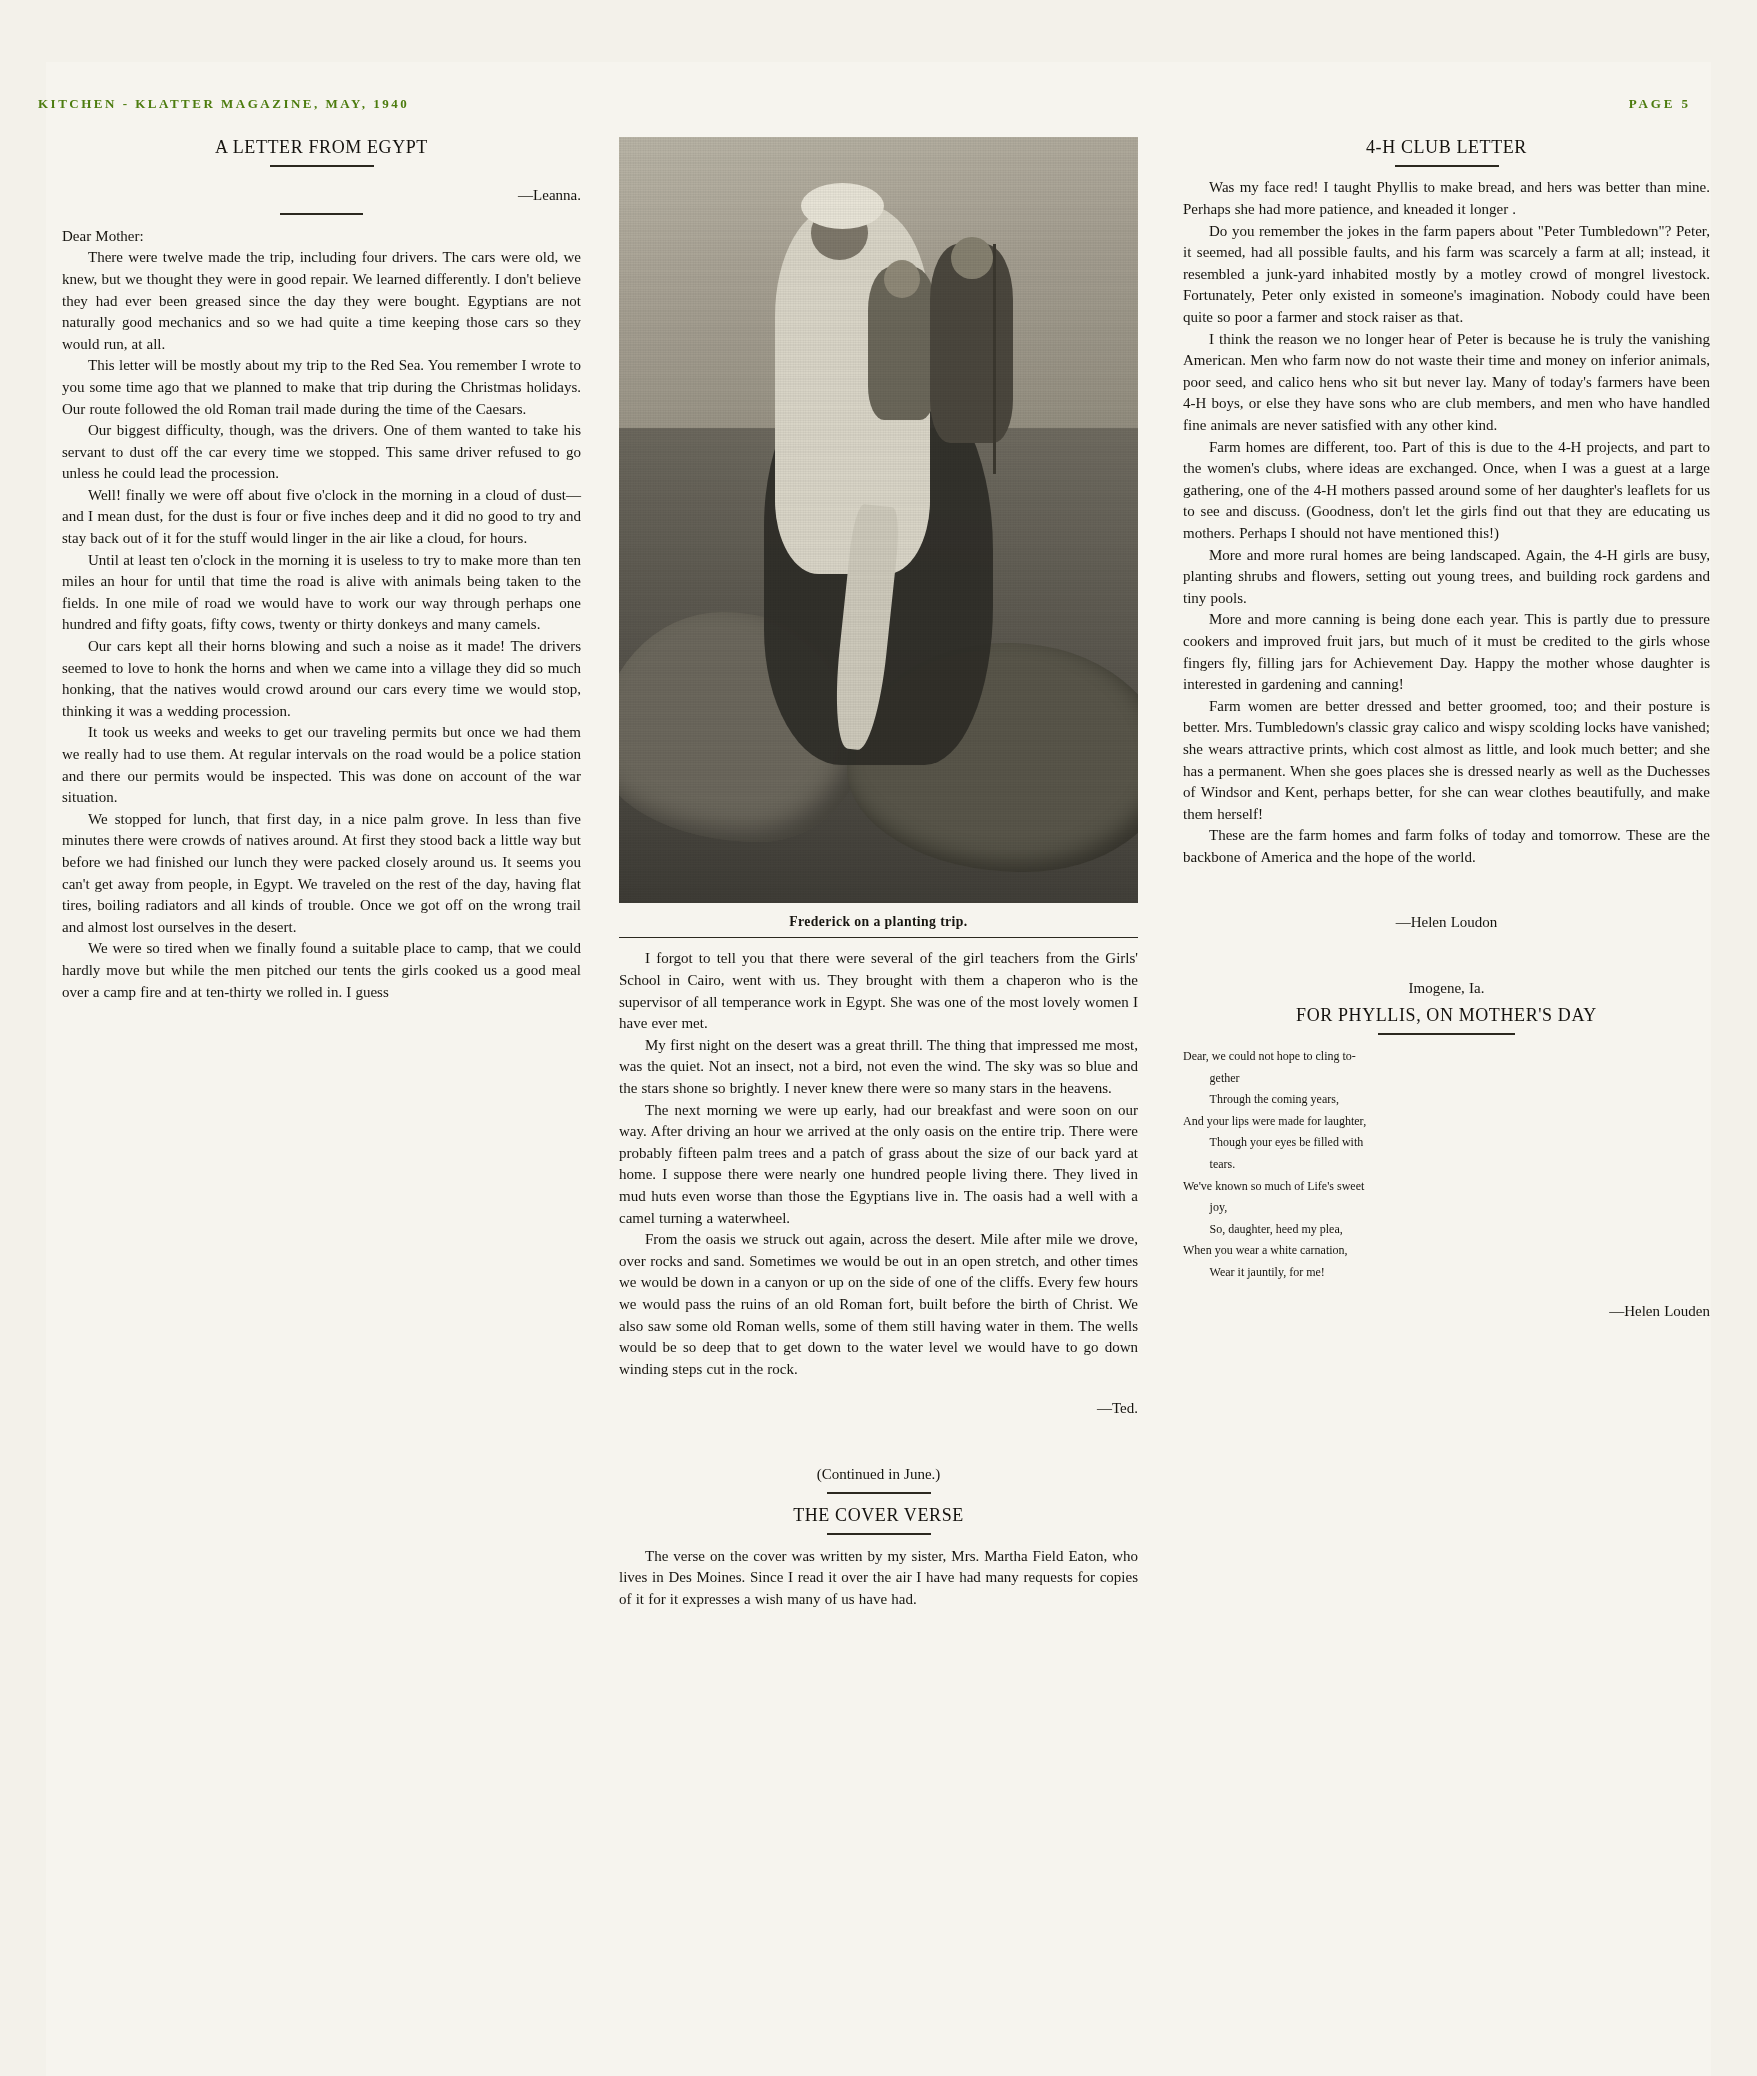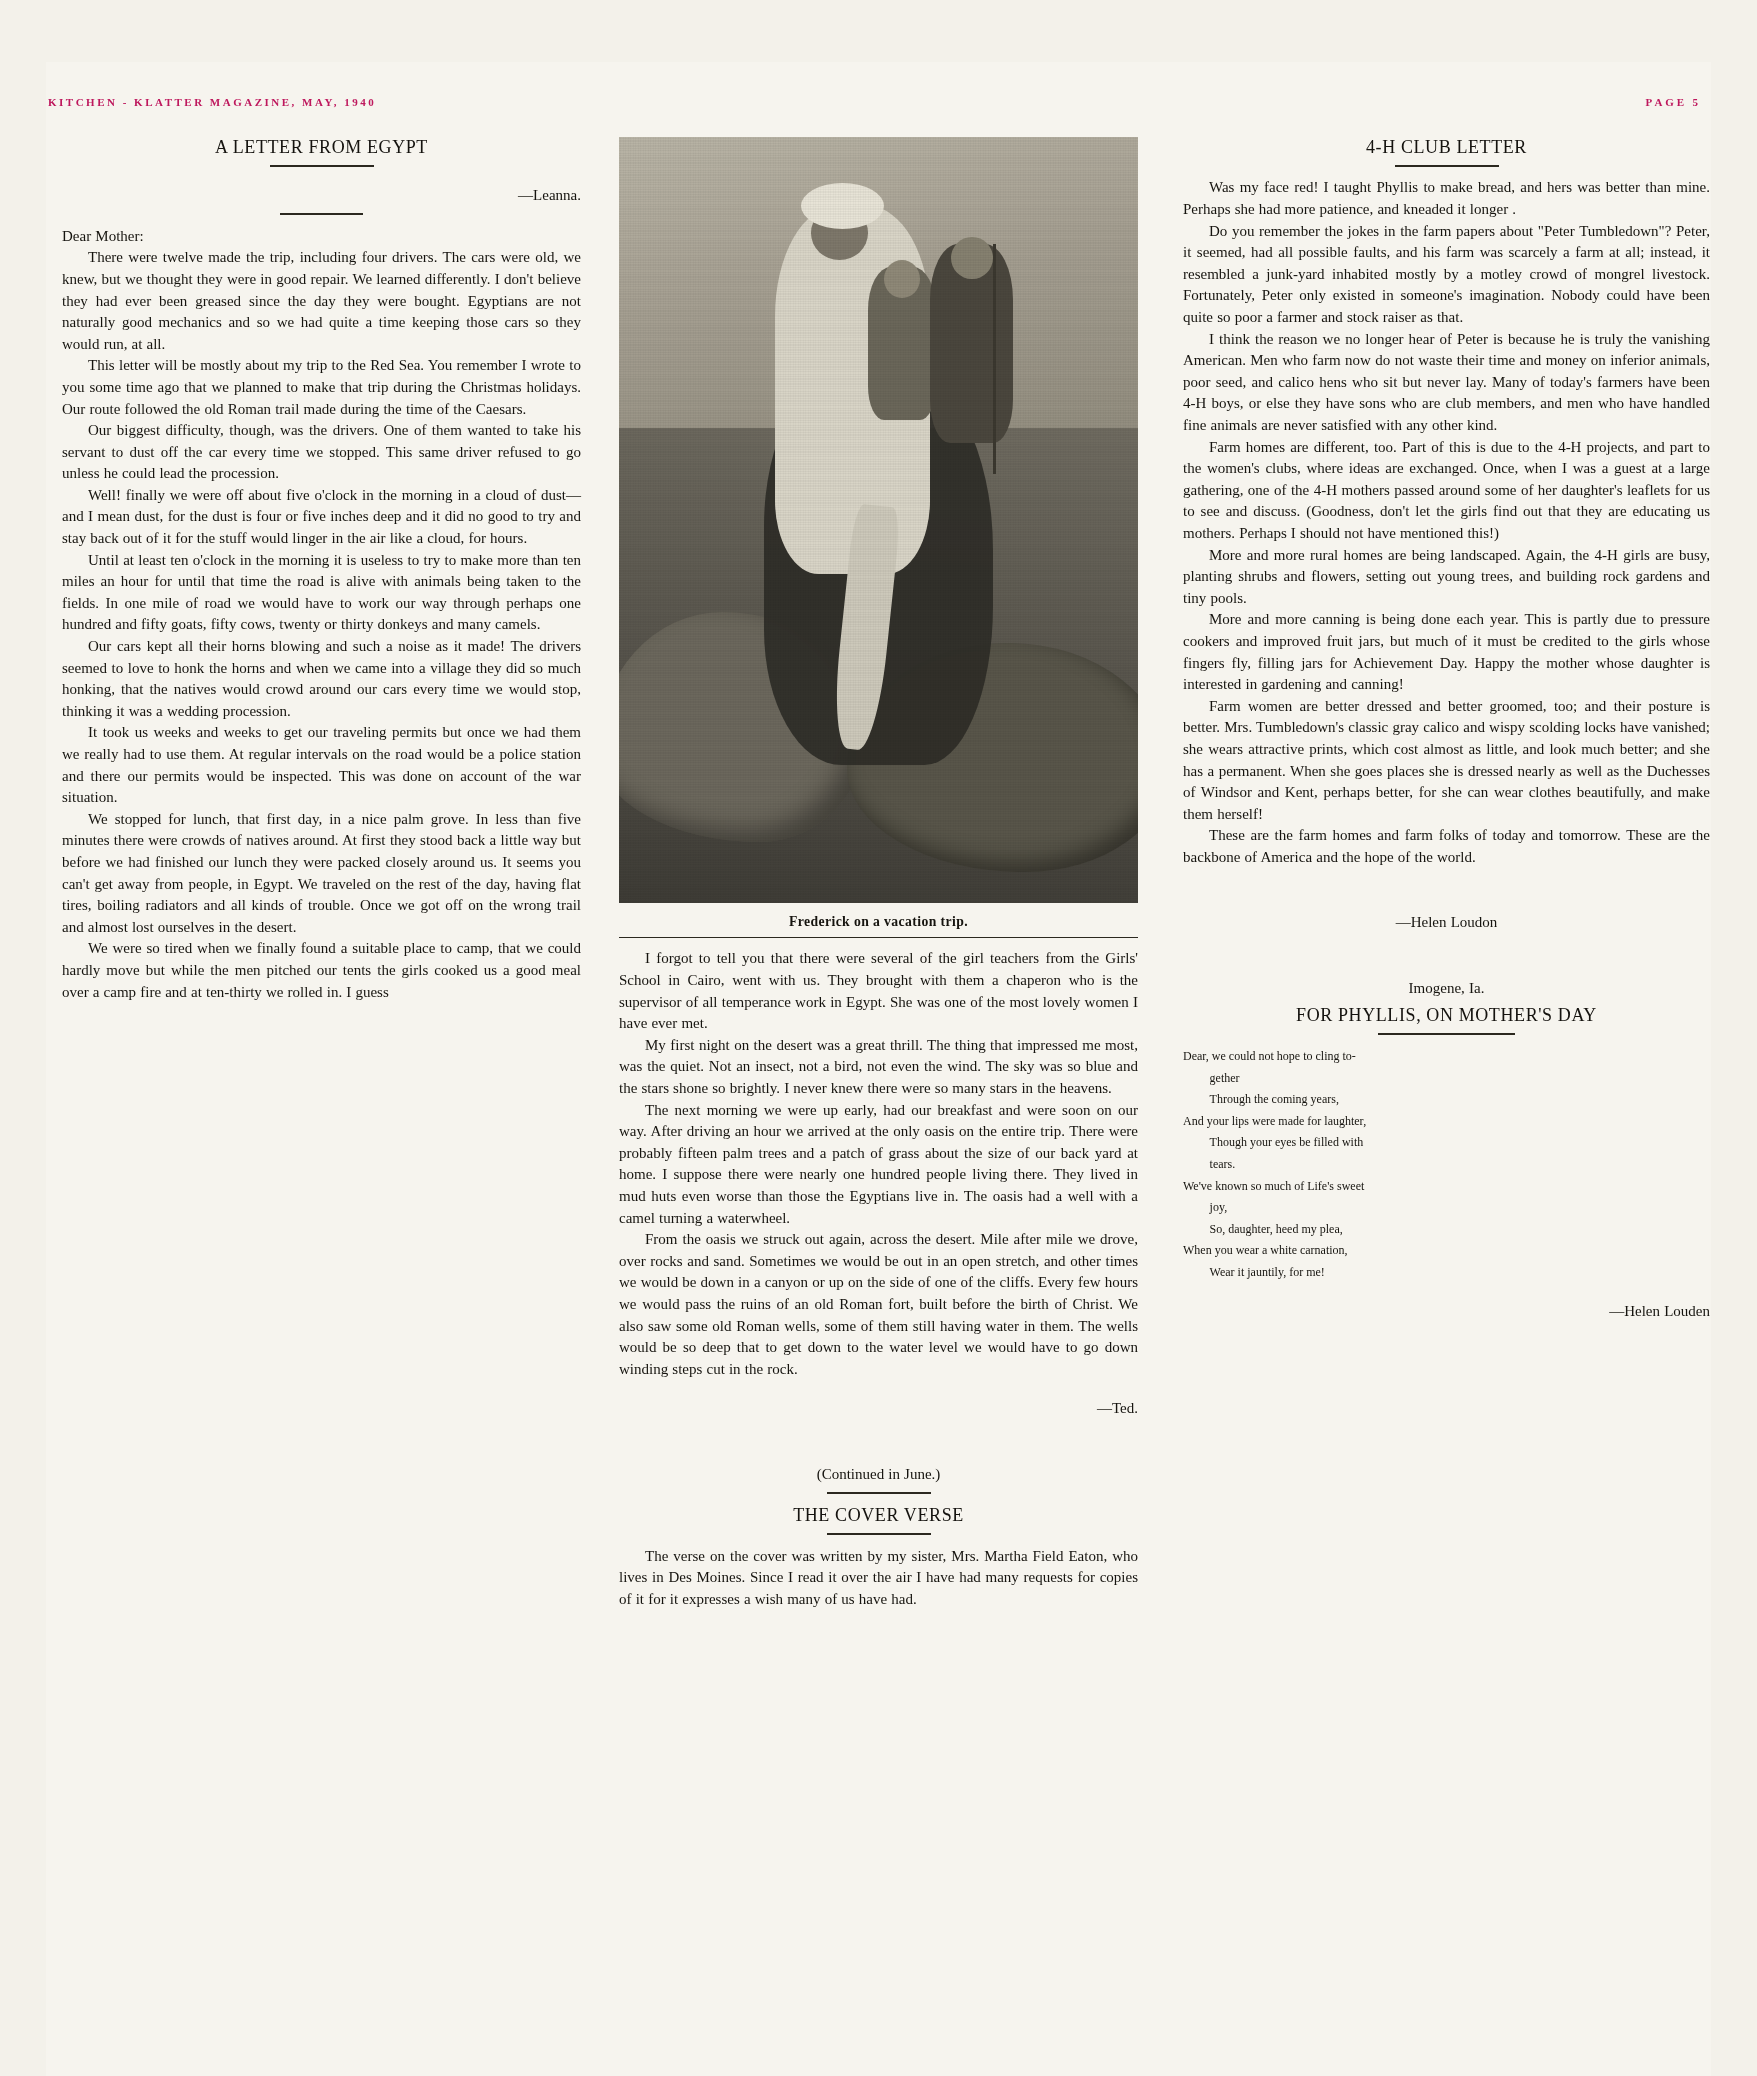--- a/index.html
+++ b/index.html
@@ -26,31 +26,31 @@
     position: absolute;
     left: 46px;
     top: 62px;
     width: 1665px;
     height: 2533px;
     background: #f6f4ee;
   }
   
   .runhead {
     position: absolute;
-    left: 48px;
+    left: 38px;
     top: 96px;
     width: 1653px;
     display: flex;
     justify-content: space-between;
     align-items: baseline;
     font-family: "Liberation Serif", serif;
     font-weight: bold;
-    font-size: 11px;
+    font-size: 13px;
     letter-spacing: 2.5px;
-    color: #be185d;
+    color: #4d7c0f;
   }
   .runhead .left { white-space: nowrap; }
   .runhead .right { white-space: nowrap; letter-spacing: 2.9px; }
 
   
   .cols {
     position: absolute;
     left: 62px;
     top: 137px;
     width: 1645px;
@@ -266,21 +266,21 @@
           <div class="leg"></div>
           <div class="manhead"></div>
           <div class="manhat"></div>
           <div class="manC"></div>
           <div class="manChead"></div>
           <div class="manB"></div>
           <div class="manBhead"></div>
           <div class="pole"></div>
           <div class="grain"></div>
         </div>
-        <div class="caption">Frederick on a vacation trip.</div>
+        <div class="caption">Frederick on a planting trip.</div>
       </div>
       <div class="hr-thin"></div>
 
       <p>I forgot to tell you that there were several of the girl teachers from the Girls' School in Cairo, went with us. They brought with them a chaperon who is the supervisor of all temperance work in Egypt. She was one of the most lovely women I have ever met.</p>
       <p>My first night on the desert was a great thrill. The thing that impressed me most, was the quiet. Not an insect, not a bird, not even the wind. The sky was so blue and the stars shone so brightly. I never knew there were so many stars in the heavens.</p>
       <p>The next morning we were up early, had our breakfast and were soon on our way. After driving an hour we arrived at the only oasis on the entire trip. There were probably fifteen palm trees and a patch of grass about the size of our back yard at home. I suppose there were nearly one hundred people living there. They lived in mud huts even worse than those the Egyptians live in. The oasis had a well with a camel turning a waterwheel.</p>
       <p>From the oasis we struck out again, across the desert. Mile after mile we drove, over rocks and sand. Sometimes we would be out in an open stretch, and other times we would be down in a canyon or up on the side of one of the cliffs. Every few hours we would pass the ruins of an old Roman fort, built before the birth of Christ. We also saw some old Roman wells, some of them still having water in them. The wells would be so deep that to get down to the water level we would have to go down winding steps cut in the rock.</p>
       <p class="sig">—Ted.</p>
       <p class="sigc">(Continued in June.)</p>
       <div class="rule"></div>

